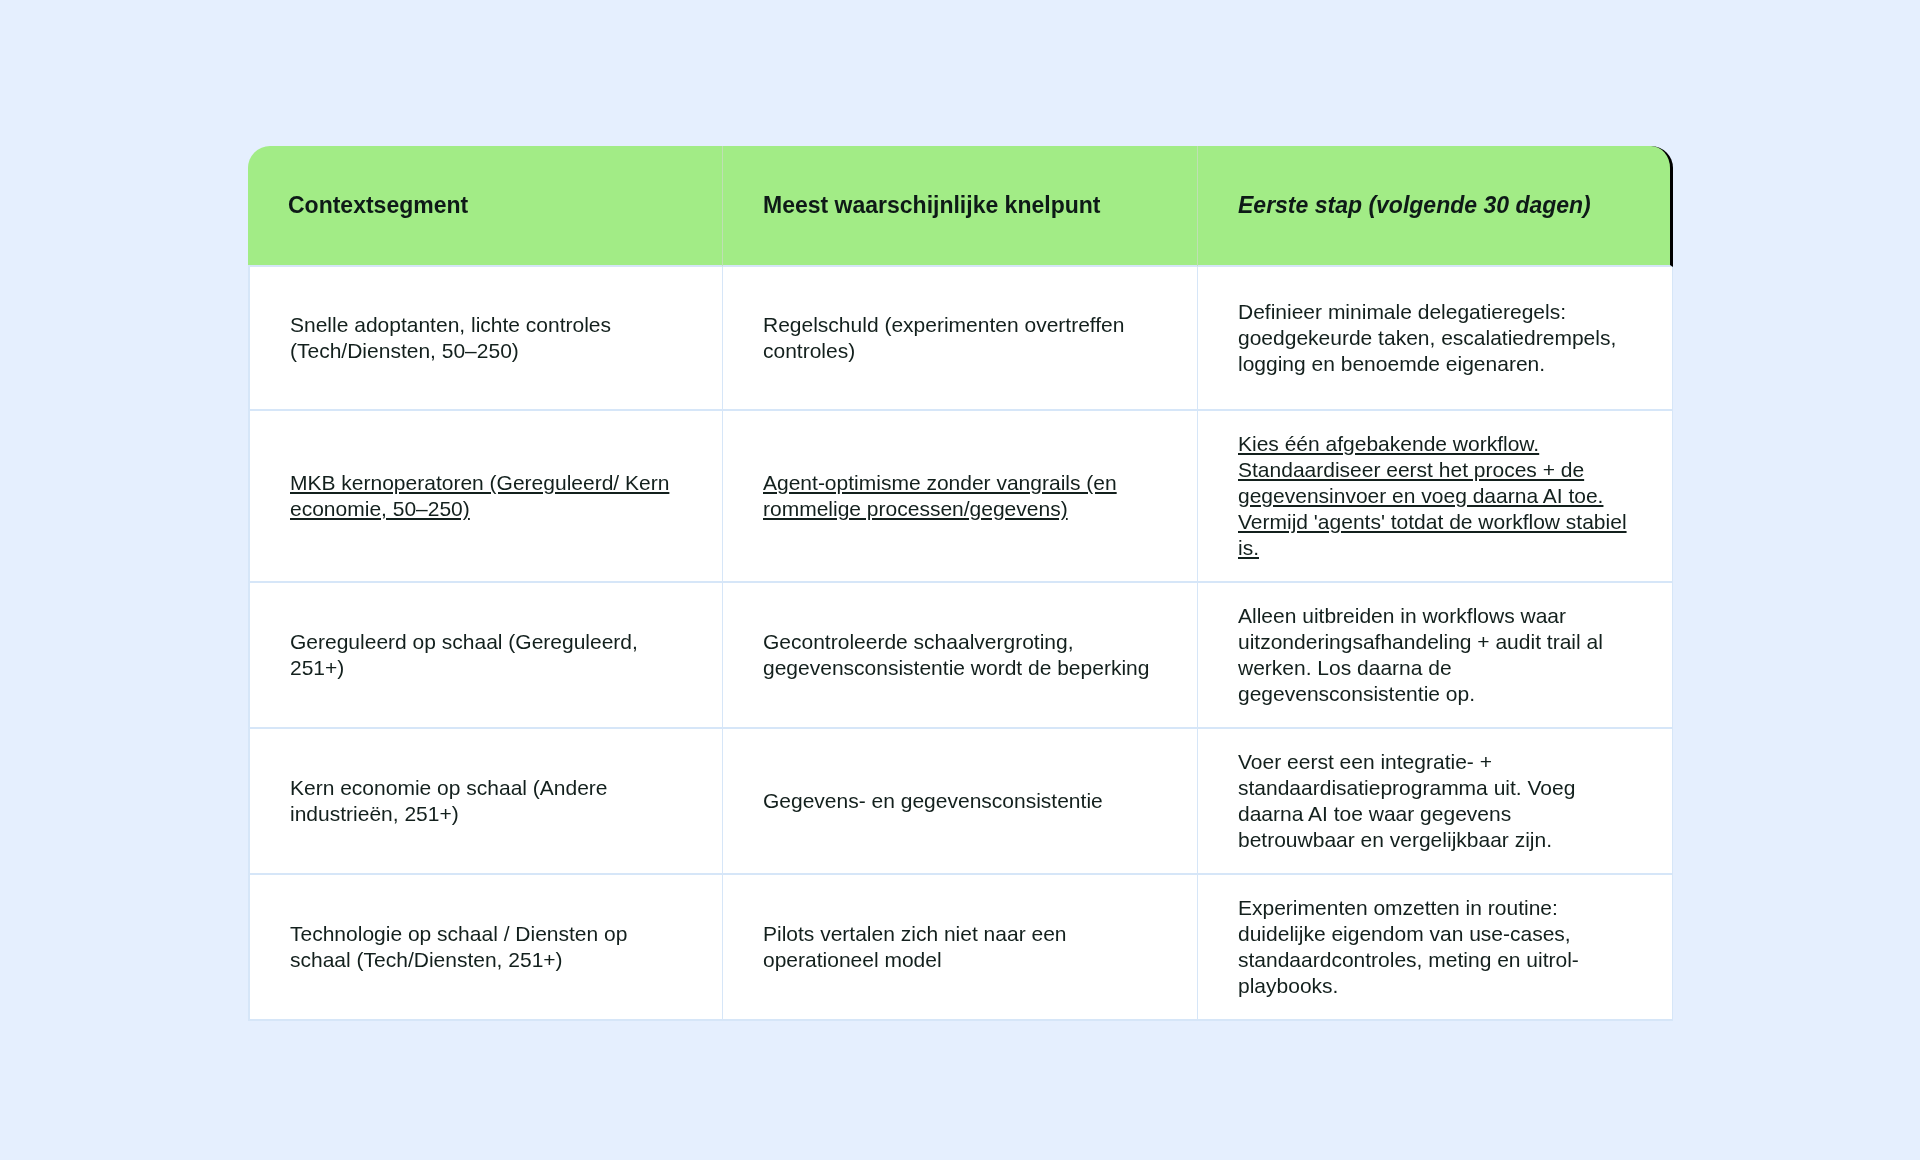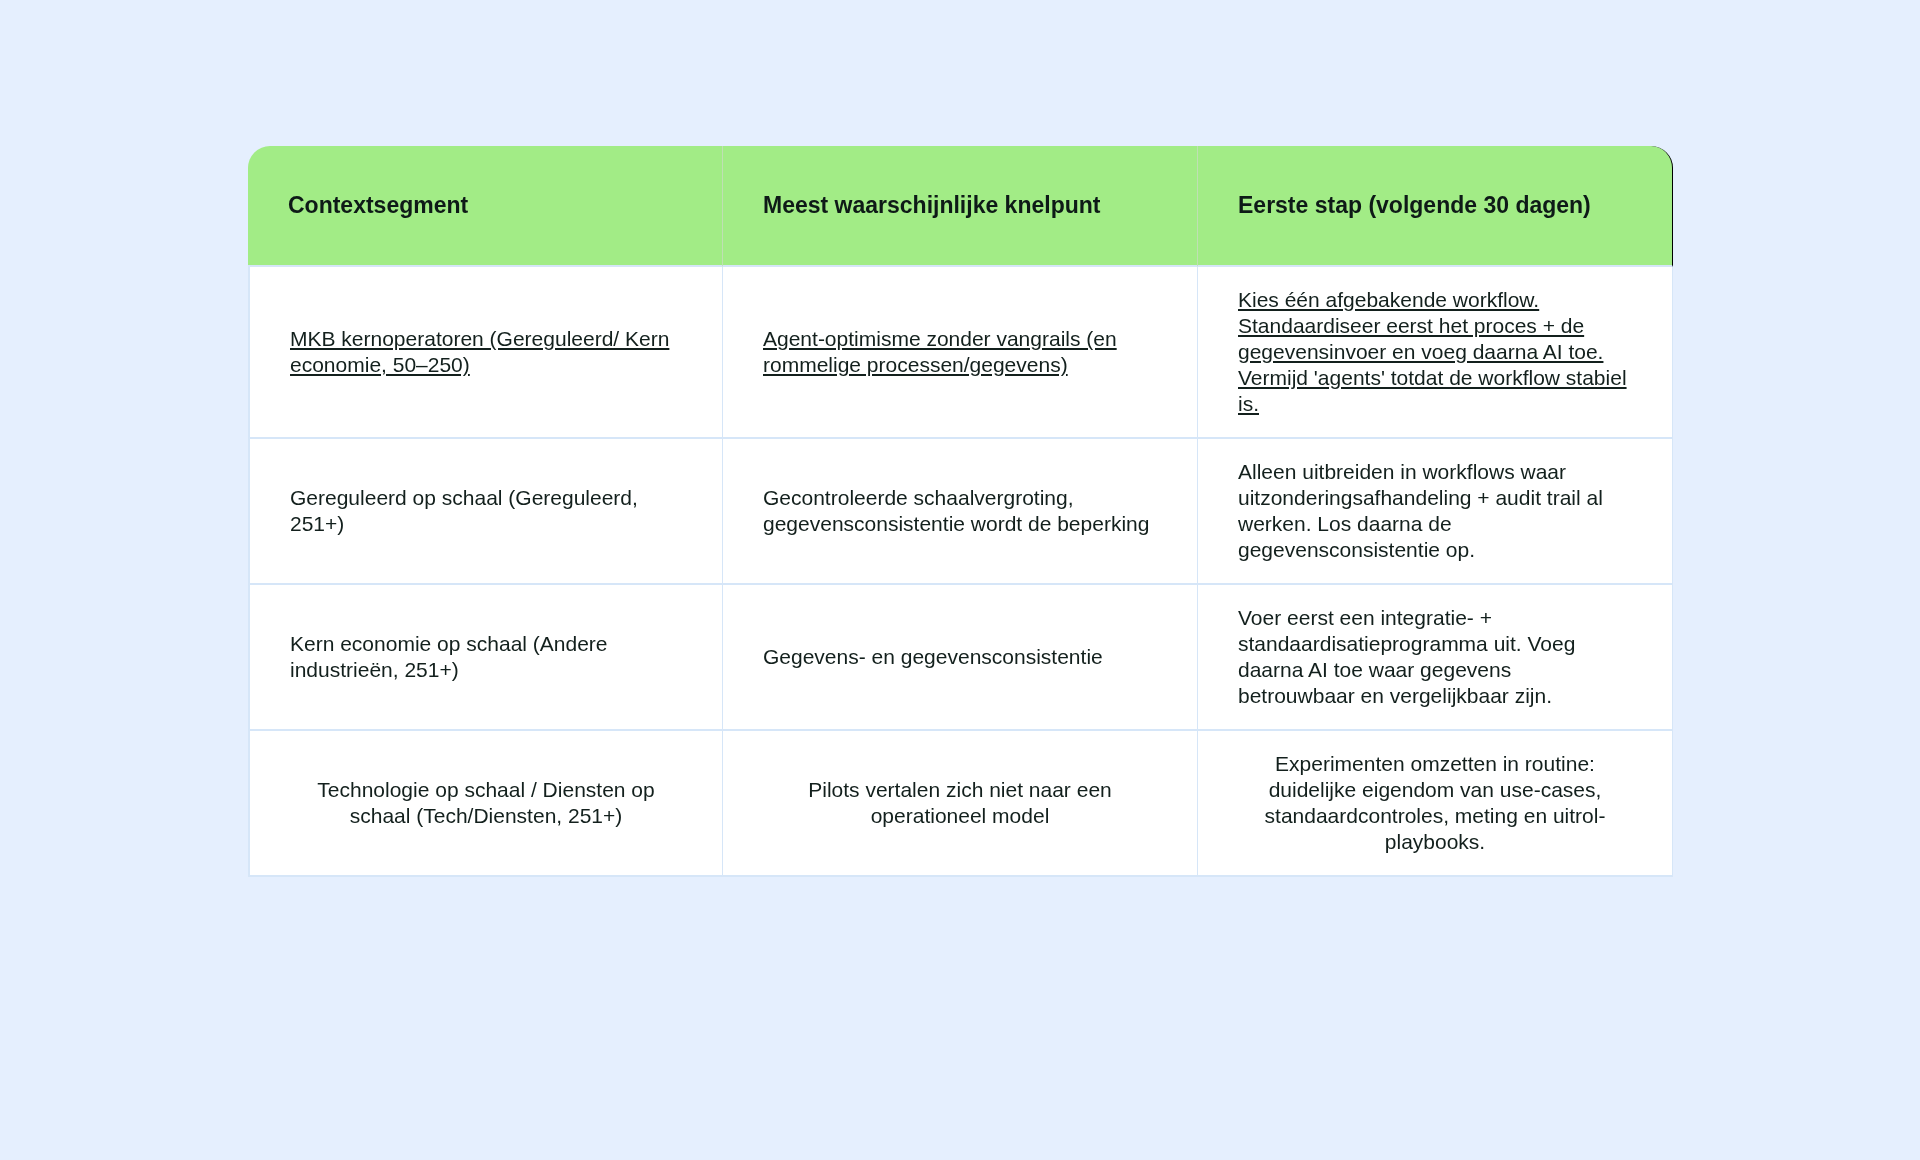--- a/index.html
+++ b/index.html
@@ -31,57 +31,62 @@
       padding: 0 40px;
       text-align: left;
       font-weight: bold;
       font-size: 23px;
       color: #0E1A17;
       border-right: 1px solid #BFE0B3;
       border-bottom: 2px solid #D6E6F8;
       box-sizing: border-box;
     }
     thead th:first-child { border-top-left-radius: 22px; }
-    thead th:last-child { border-top-right-radius: 22px; border-right: 1px solid #000000; }
+    thead th:last-child { border-top-right-radius: 22px; border-right: 3px solid #000000; font-style: italic; }
     tbody td {
       background: #FFFFFF;
       padding: 20px 40px;
       font-size: 21px;
       line-height: 26px;
       vertical-align: middle;
       border-right: 1.5px solid #D6E6F8;
       border-bottom: 2px solid #D6E6F8;
       box-sizing: border-box;
       color: #13201D;
     }
     tbody td:first-child { border-left: 2px solid #D6E6F8; }
     tbody tr.r1 td { height: 144px; }
     tbody tr.r2 td { height: 170px; text-decoration: underline; }
     tbody tr.r3 td { height: 144px; }
     tbody tr.r4 td { height: 144px; margin-top: 39px; }
-    tbody tr.r5 td { height: 144px; text-align: center; }
+    tbody tr.r5 td { height: 144px; }
   </style>
 </head>
 <body>
 
 <div class="table-wrap">
   <table>
     <colgroup>
         <col class="c1">
         <col class="c2">
         <col class="c3">
       </colgroup>
     <thead>
       <tr>
         <th>Contextsegment</th>
         <th>Meest waarschijnlijke knelpunt</th>
         <th>Eerste stap (volgende 30 dagen)</th>
       </tr>
     </thead>
     <tbody>
+      <tr class="r1">
+        <td>Snelle adoptanten, lichte controles (Tech/Diensten, 50–250)</td>
+        <td>Regelschuld (experimenten overtreffen controles)</td>
+        <td>Definieer minimale delegatieregels: goedgekeurde taken, escalatiedrempels, logging en benoemde eigenaren.</td>
+      </tr>
       <tr class="r2">
         <td>MKB kernoperatoren (Gereguleerd/ Kern economie, 50–250)</td>
         <td>Agent-optimisme zonder vangrails (en rommelige processen/gegevens)</td>
         <td>Kies één afgebakende workflow. Standaardiseer eerst het proces + de gegevensinvoer en voeg daarna AI toe. Vermijd 'agents' totdat de workflow stabiel is.</td>
       </tr>
       <tr class="r3">
         <td>Gereguleerd op schaal (Gereguleerd, 251+)</td>
         <td>Gecontroleerde schaalvergroting, gegevensconsistentie wordt de beperking</td>
         <td>Alleen uitbreiden in workflows waar uitzonderingsafhandeling + audit trail al werken. Los daarna de gegevensconsistentie op.</td>
       </tr>

